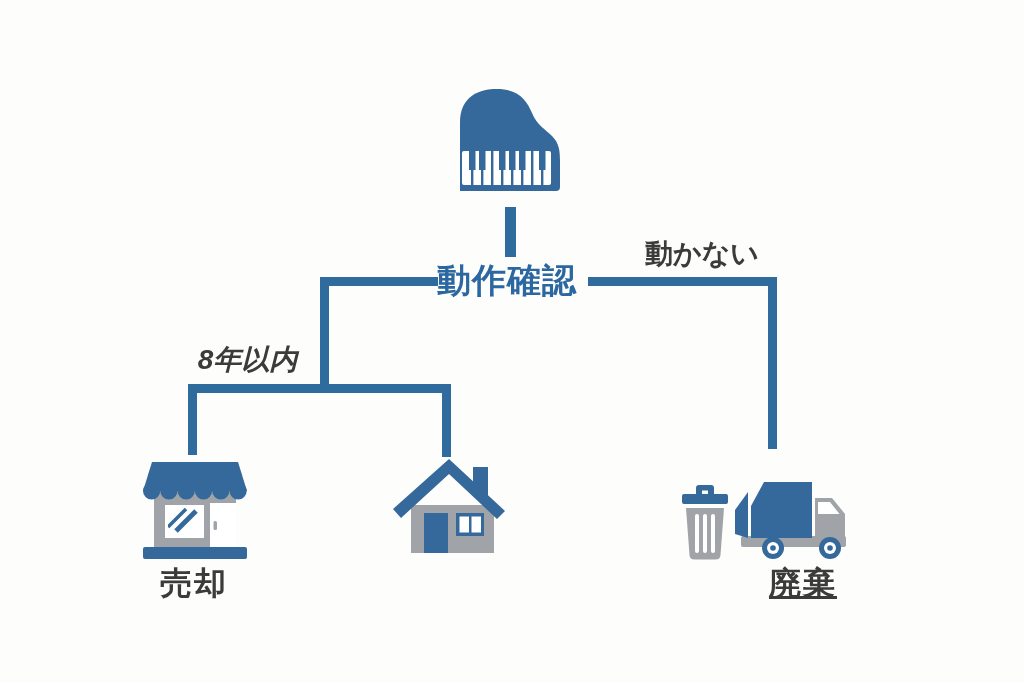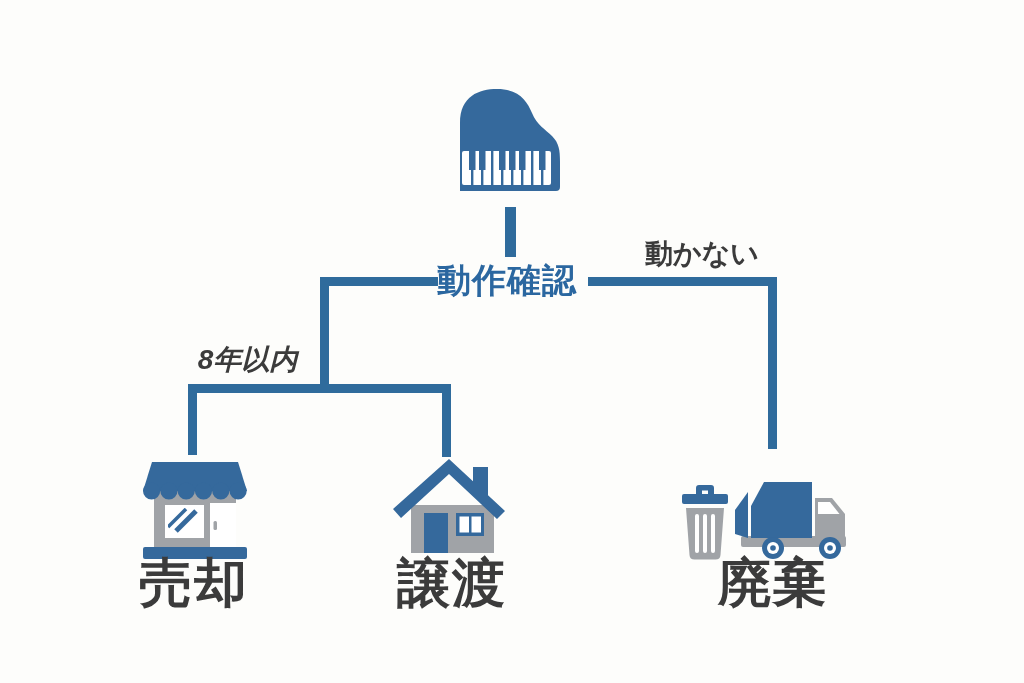--- a/index.html
+++ b/index.html
@@ -22,21 +22,21 @@
   .abs{position:absolute;}
   .line{background:var(--line-blue);}
   .lbl{
     color:var(--text-dark);font-weight:bold;text-align:center;white-space:nowrap;
   }
   .lbl-branch{font-size:28px;line-height:34px;}
   .lbl-title{
     color:var(--title-blue);font-size:34px;line-height:38px;font-weight:bold;
     text-align:left;white-space:nowrap;letter-spacing:1px;
   }
-  .lbl-outcome{font-size:53px;line-height:46px;letter-spacing:2px;}
+  .lbl-outcome{font-size:32px;line-height:46px;letter-spacing:2px;}
   svg .b{fill:var(--primary-blue);}
   svg .g{fill:var(--icon-gray);}
   svg .w{fill:#FFFFFF;}
 </style>
 </head>
 <body>
 
 <div class="canvas">
 
   <svg class="abs" style="left:452px;top:83px;" width="116" height="112" viewBox="0 0 116 112">
@@ -141,16 +141,15 @@
       <circle class="b" cx="40" cy="72" r="2.8"></circle>
     </g>
     <g>
       <circle class="b" cx="97" cy="72" r="11"></circle>
       <circle class="w" cx="97" cy="72" r="6"></circle>
       <circle class="b" cx="97" cy="72" r="2.8"></circle>
     </g>
   </svg>
 
   <div class="abs lbl lbl-outcome" style="left:134px;top:560px;width:120px;">売却</div>
-  <div class="abs lbl lbl-outcome" style="left:392px;top:560px;width:120px;">譲渡</div>
-  <div class="abs lbl lbl-outcome" style="left:713px;top:560px;width:120px;">廃棄</div>
+  <div class="abs lbl lbl-outcome" style="left:743px;top:560px;width:120px;text-decoration:underline;">廃棄</div>
 
 </div>
 
 </body></html>

